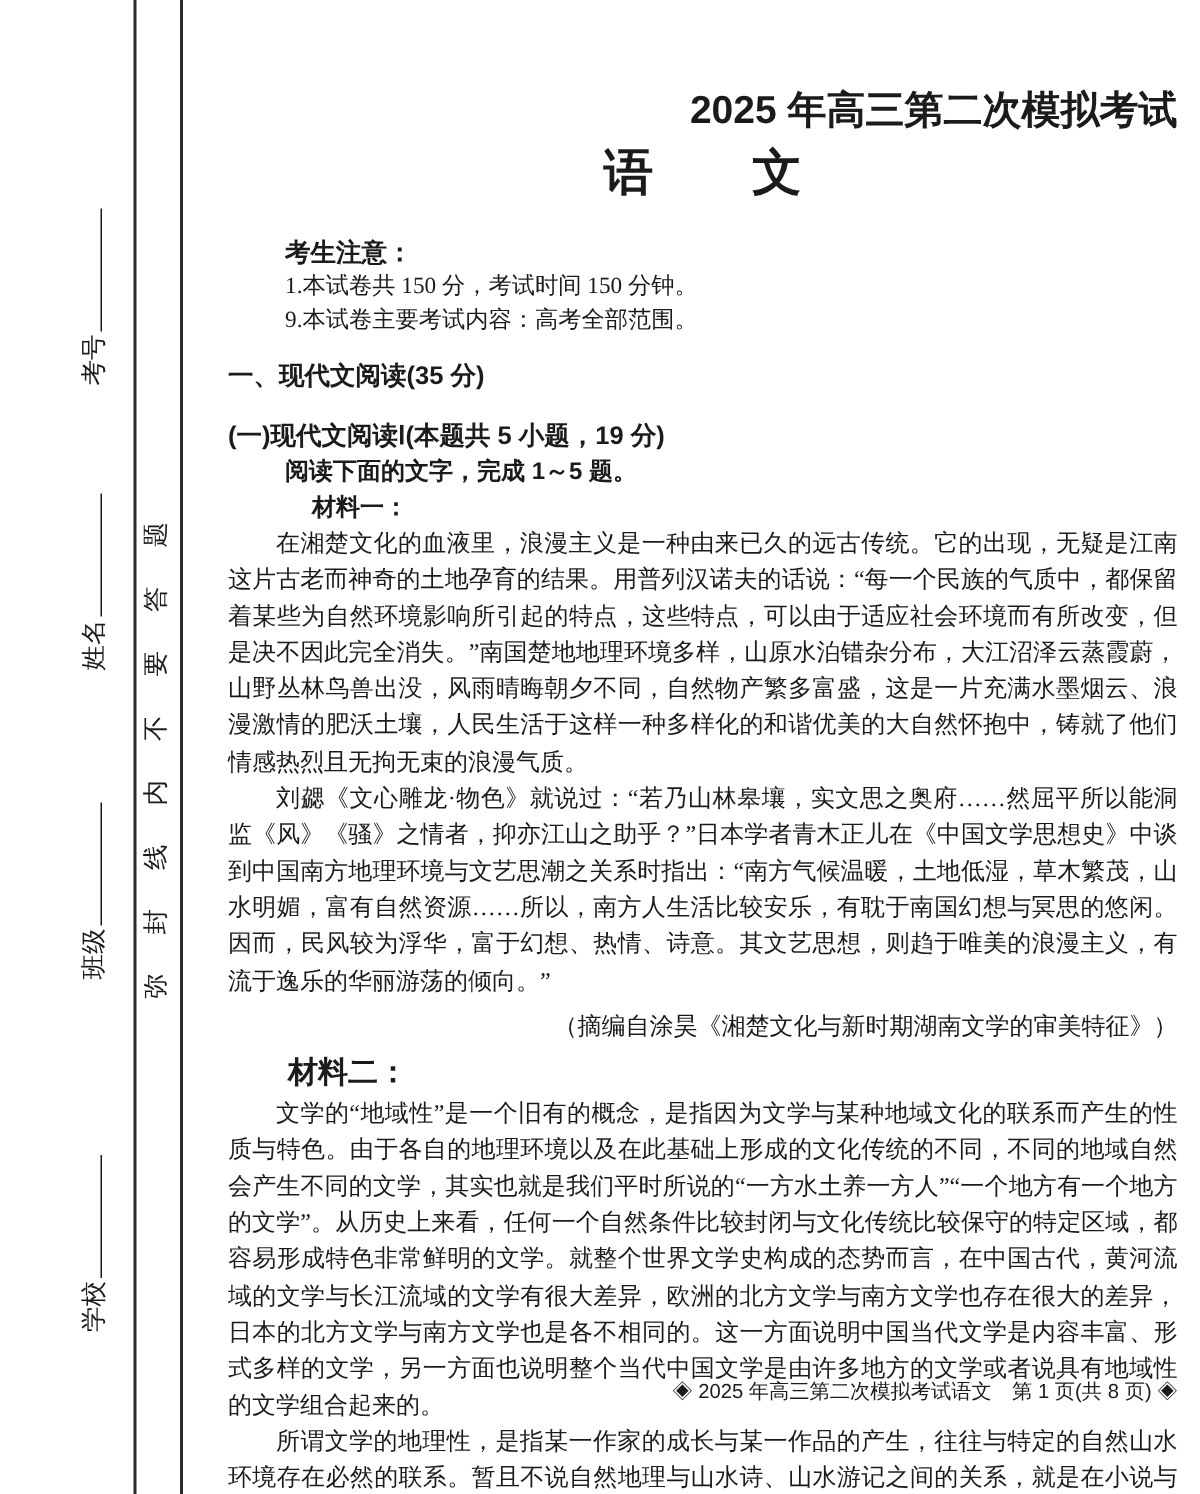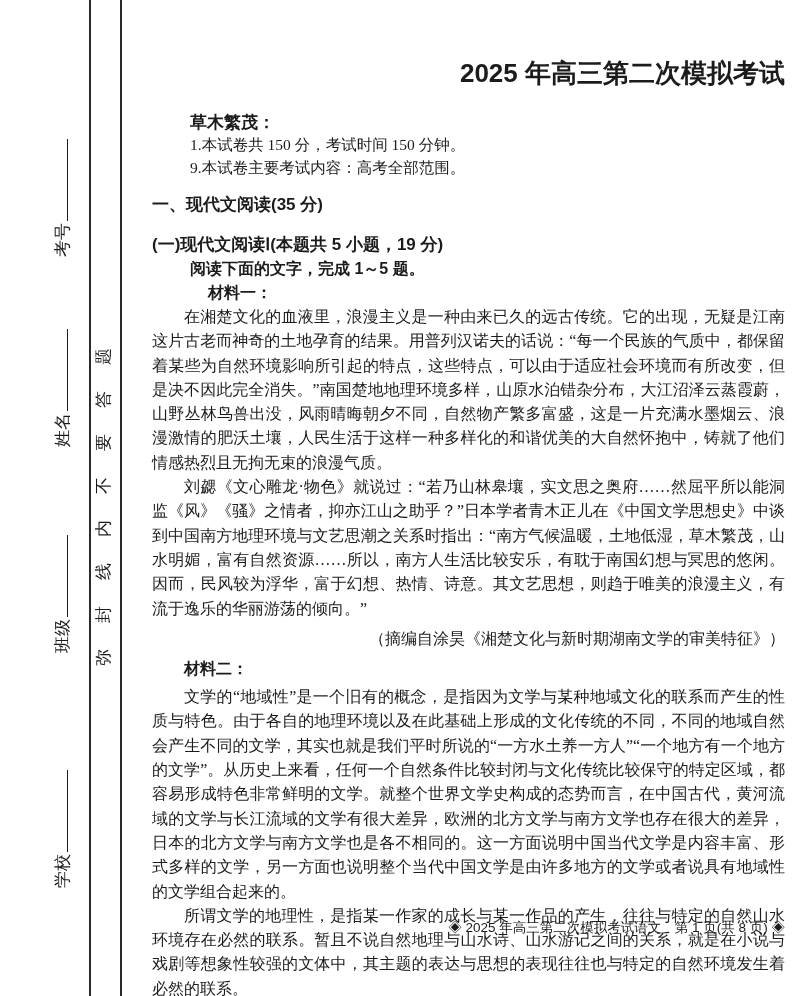--- a/index.html
+++ b/index.html
@@ -62,21 +62,21 @@
   .sec-instruction{margin:0 0 0 38px;font-size:16px;font-weight:700;line-height:24px;}
   .material-label{margin:0 0 0 56px;font-size:16px;font-weight:700;line-height:24px;}
   .body-para{
     margin:0;font-size:16px;line-height:24.3px;
     text-align:justify;text-indent:2em;
     text-justify:inter-ideograph;
   }
   .attribution{
     margin:6px 0 0 0;font-size:16px;line-height:24.3px;text-align:right;
   }
-  .material2-label{margin:6px 0 0 0;font-size:16px;font-weight:700;line-height:24px;text-indent:2em;}
+  .material2-label{margin:6px 0 0 0;font-size:20px;font-weight:700;line-height:24px;text-indent:2em;}
   .m2-first{margin-top:4px;}
   .page-footer{
     position:absolute;left:152px;top:919px;width:633px;
     text-align:right;font-size:13.5px;line-height:18px;
     font-family:"Liberation Sans",sans-serif;
   }
 </style>
 </head>
 <body>
 
@@ -91,23 +91,24 @@
       <span class="field"><span>班级</span><span class="blank"></span></span>
       <span class="field"><span>姓名</span><span class="blank"></span></span>
       <span class="field"><span>考号</span><span class="blank"></span></span>
       <div class="seal-text">弥封线内不要答题</div>
     </div>
   </div>
 
   <div class="content">
 
     <h1 class="exam-title">2025 年高三第二次模拟考试</h1>
+    <h2 class="exam-subject">语　　文</h2>
 
     <div class="notice">
-      <div class="notice-heading hei">草木繁茂：</div>
+      <div class="notice-heading hei">考生注意：</div>
       <div class="notice-item">1.本试卷共 150 分，考试时间 150 分钟。</div>
       <div class="notice-item">9.本试卷主要考试内容：高考全部范围。</div>
     </div>
 
     <div class="sec-heading hei">一、现代文阅读(35 分)</div>
     <div class="sec-subheading hei">(一)现代文阅读Ⅰ(本题共 5 小题，19 分)</div>
     <div class="sec-instruction hei">阅读下面的文字，完成 1～5 题。</div>
     <div class="material-label hei">材料一：</div>
 
     <p class="body-para">在湘楚文化的血液里，浪漫主义是一种由来已久的远古传统。它的出现，无疑是江南这片古老而神奇的土地孕育的结果。用普列汉诺夫的话说：“每一个民族的气质中，都保留着某些为自然环境影响所引起的特点，这些特点，可以由于适应社会环境而有所改变，但是决不因此完全消失。”南国楚地地理环境多样，山原水泊错杂分布，大江沼泽云蒸霞蔚，山野丛林鸟兽出没，风雨晴晦朝夕不同，自然物产繁多富盛，这是一片充满水墨烟云、浪漫激情的肥沃土壤，人民生活于这样一种多样化的和谐优美的大自然怀抱中，铸就了他们情感热烈且无拘无束的浪漫气质。</p>

